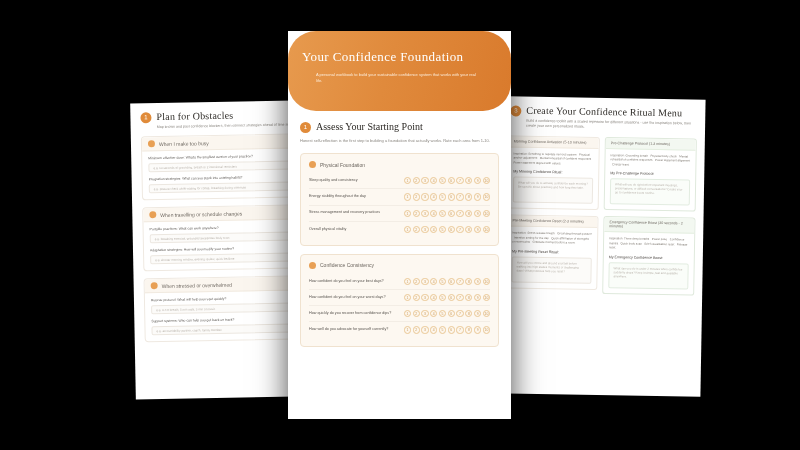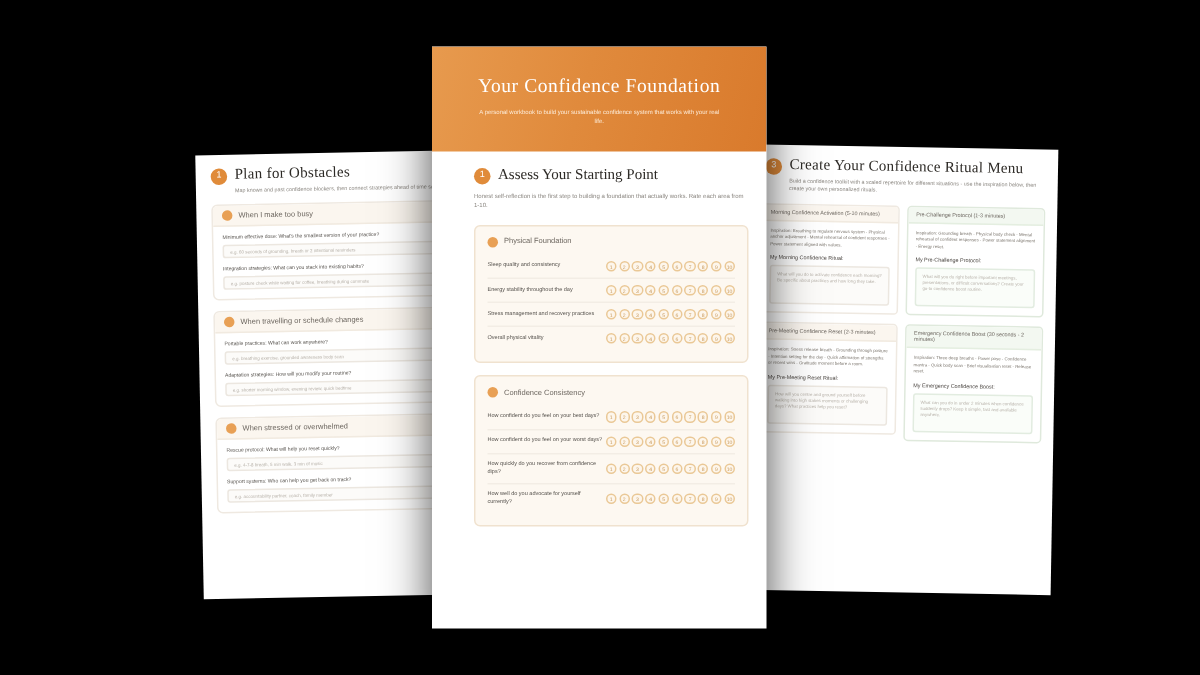--- a/index.html
+++ b/index.html
@@ -60,34 +60,34 @@
     font-size: 10px; color: #2d2a26; letter-spacing: .2px;
   }
   .side-sub {
     font-size: 3.6px; color: #8b8781; line-height: 1.5;
     padding: 0 10px 6px 26px;
   }
 
   
   .center-head {
     background: linear-gradient(105deg, #e79a4e 0%, #e08a3c 45%, #d97a2c 100%);
-    padding: 18px 14px 16px 14px;
-    text-align: center;
+    padding: 18px 14px 26px 14px;
     color: #fff;
+    border-radius: 28px;
   }
   .center-title {
     font-family: "Liberation Serif", serif;
     font-size: 13px; letter-spacing: .4px;
   }
   .center-sub {
     font-size: 4px; line-height: 1.6; margin-top: 7px;
     color: #fdecd9;
     padding: 0 14px;
   }
-  .center-body { padding: 10px 12px 12px 12px; margin-left: 16px; }
+  .center-body { padding: 10px 12px 12px 12px; }
   .center-sec-head { display: flex; align-items: center; margin-bottom: 5px; }
   .center-sec-title {
     font-family: "Liberation Serif", serif;
     font-size: 10px; color: #2d2a26;
   }
   .center-lead {
     font-size: 4px; color: #8b8781; line-height: 1.6;
     margin-bottom: 9px;
   }
   .card-tan {

